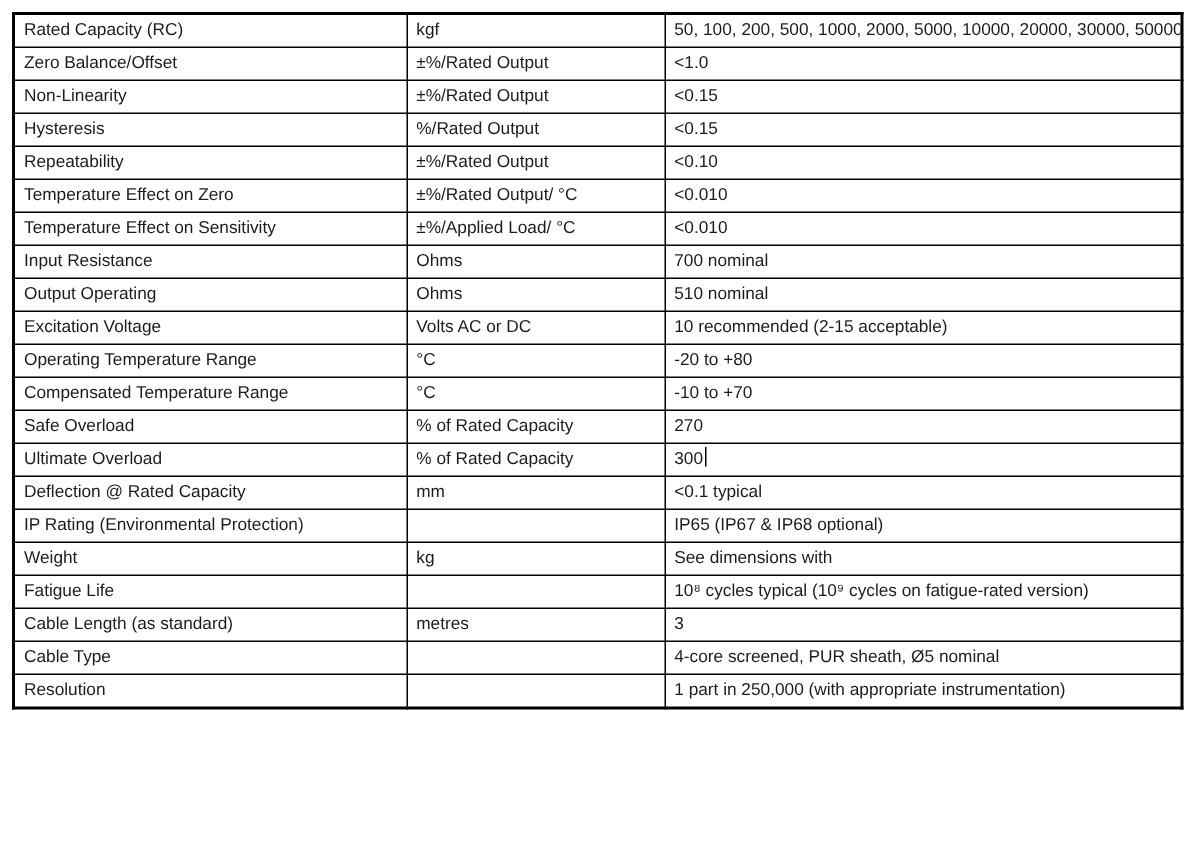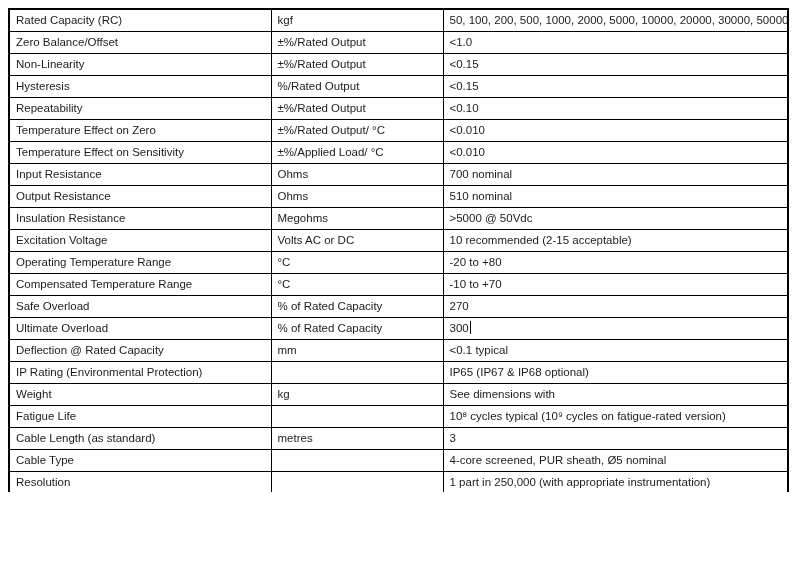--- a/index.html
+++ b/index.html
@@ -92,28 +92,23 @@
           <td>Temperature Effect on Sensitivity</td>
           <td>±%/Applied Load/ °C</td>
           <td>&lt;0.010</td>
         </tr>
         <tr>
           <td>Input Resistance</td>
           <td>Ohms</td>
           <td>700 nominal</td>
         </tr>
         <tr>
-          <td>Output Resistance</td>
+          <td>Output Operating</td>
           <td>Ohms</td>
           <td>510 nominal</td>
-        </tr>
-        <tr>
-          <td>Insulation Resistance</td>
-          <td>Megohms</td>
-          <td>&gt;5000 @ 50Vdc</td>
         </tr>
         <tr>
           <td>Excitation Voltage</td>
           <td>Volts AC or DC</td>
           <td>10 recommended (2-15 acceptable)</td>
         </tr>
         <tr>
           <td>Operating Temperature Range</td>
           <td>°C</td>
           <td>-20 to +80</td>

